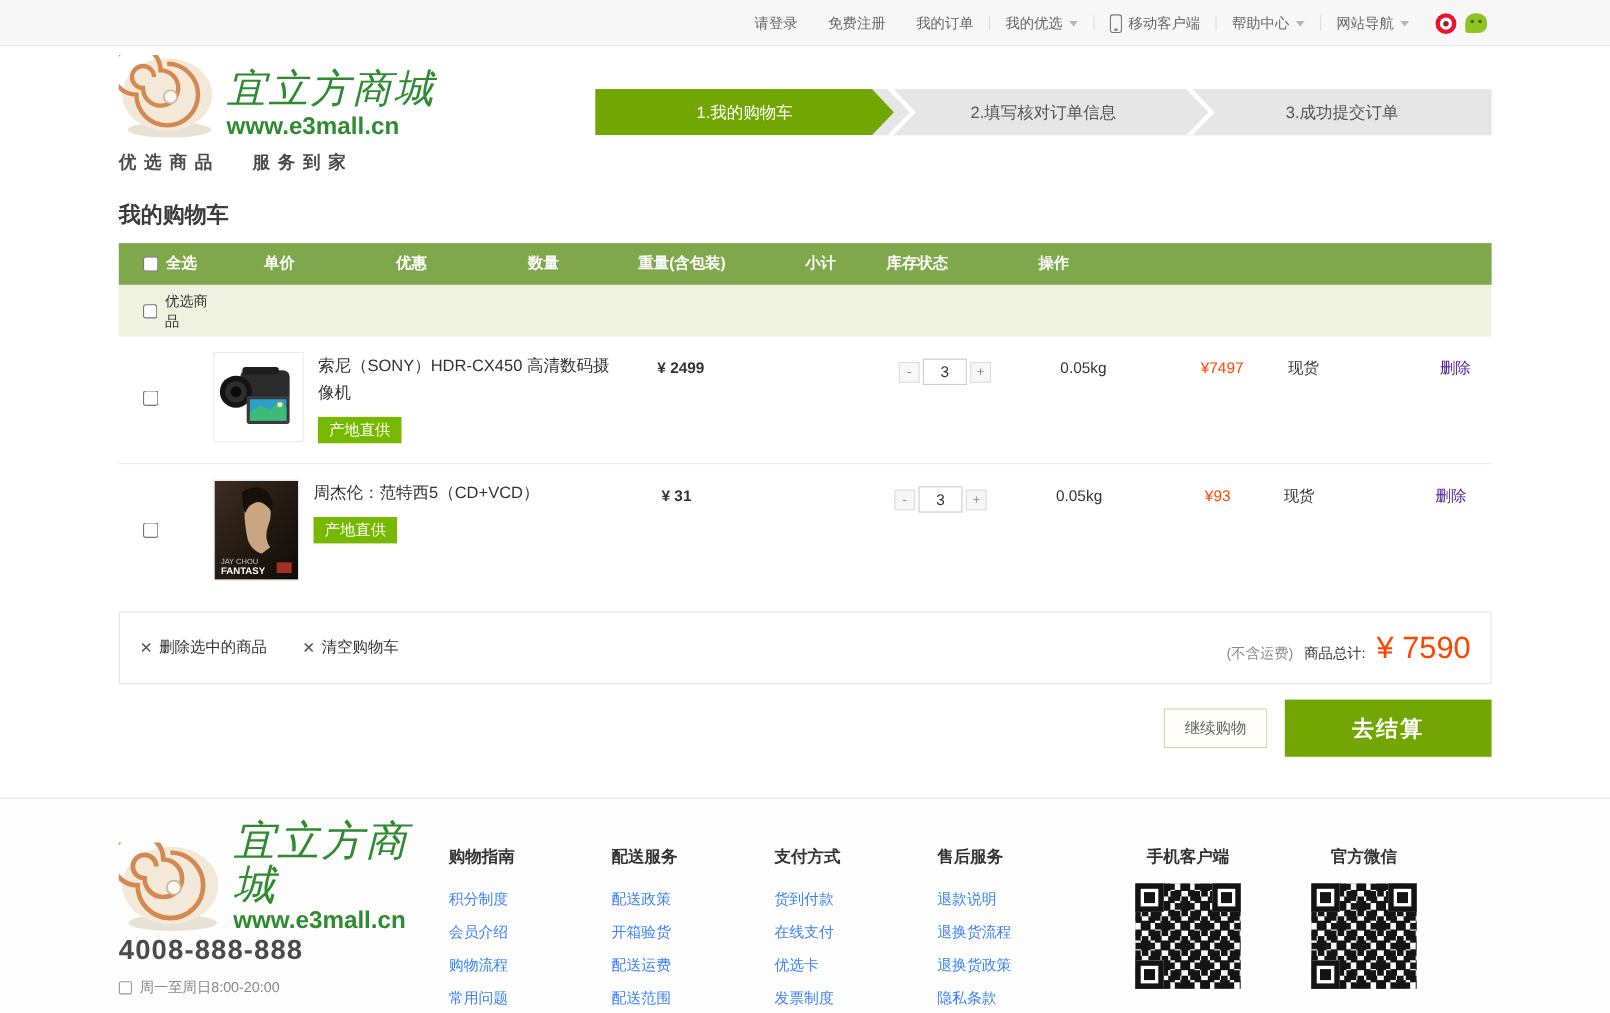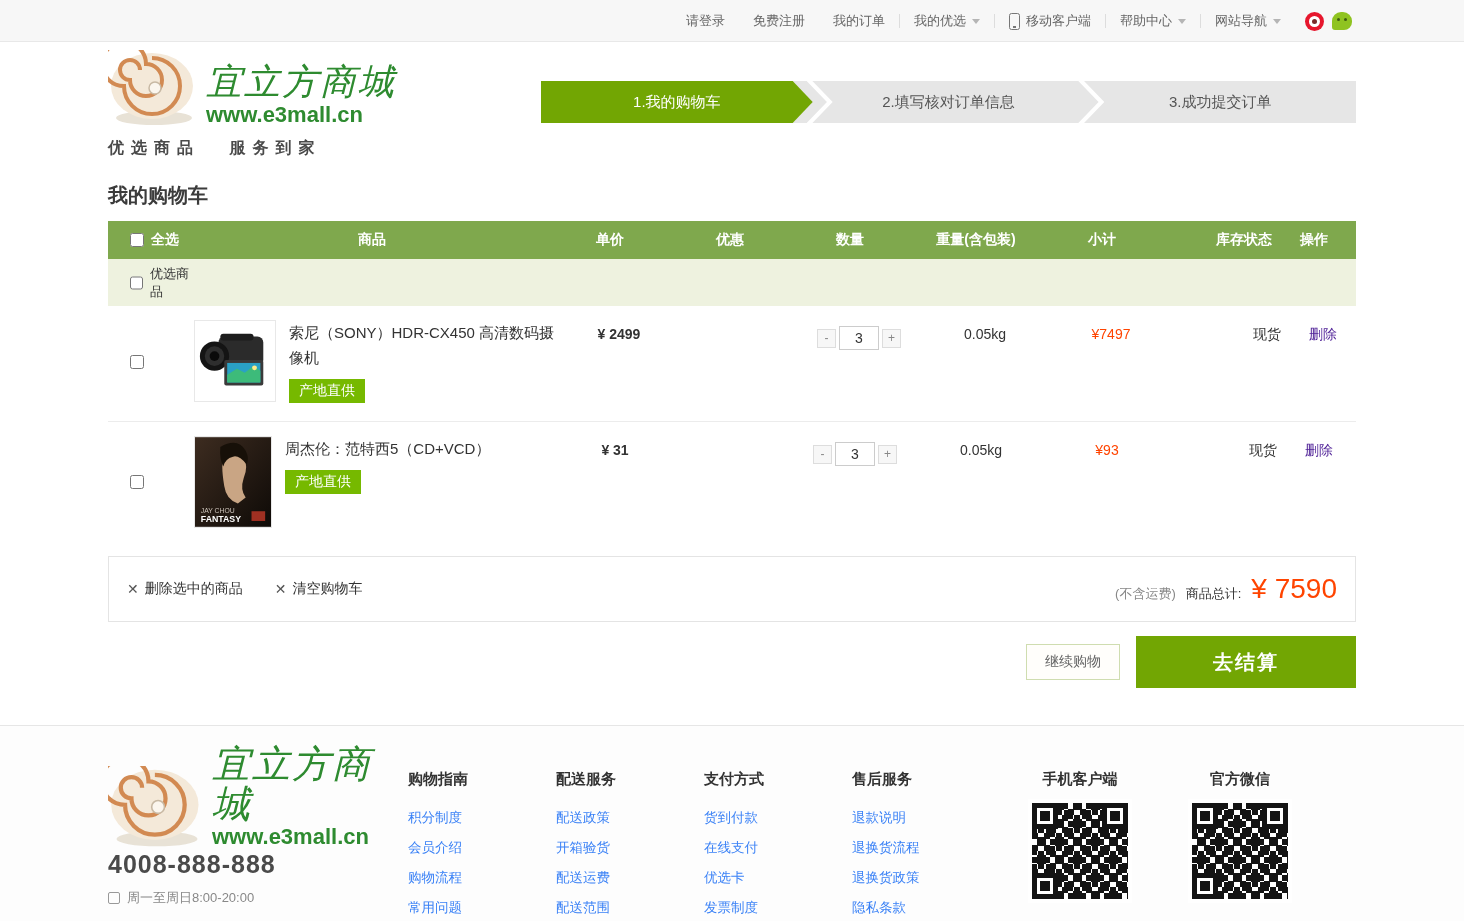--- a/index.html
+++ b/index.html
@@ -41,21 +41,21 @@
   .page-title { margin-top:12px; font-size:20px; font-weight:bold; color:#3b3b3b; }
 
   .thead { margin-top:12px; height:38px; background:#7fa84d; display:flex; align-items:center; color:#fff; font-size:14px; font-weight:bold; }
   .col-check { flex:0 0 86px; padding-left:22px; display:flex; align-items:center; gap:7px; }
   .col-product { flex:0 0 356px; text-align:center; }
   .col-price { flex:0 0 120px; text-align:center; }
   .col-discount { flex:0 0 120px; text-align:center; }
   .col-qty { flex:0 0 120px; text-align:center; }
   .col-weight { flex:0 0 132px; text-align:center; }
   .col-subtotal { flex:0 0 120px; text-align:center; }
-  .col-stock { flex:0 0 110px; text-align:right; }
+  .col-stock { flex:0 0 110px; text-align:left; }
   .col-action { flex:0 0 84px; text-align:center; }
   input[type=checkbox] { width:14px; height:14px; }
 
   .group-row { height:47px; background:#eef2df; display:flex; align-items:center; font-size:13px; color:#333; }
 
   .item-row { display:flex; align-items:flex-start; padding:14px 0 18px; font-size:14px; }
   .item-row + .item-row { border-top:1px solid #ececec; }
   .item-row .col-check { align-self:center; }
   .prod-cell { display:flex; text-align:left; gap:13px; }
   .prod-img { border:1px solid #e8e8e8; background:#fff; flex:0 0 auto; }
@@ -72,21 +72,21 @@
   .summary-bar { margin-top:10px; border:1px solid #e4e4e4; height:66px; display:flex; align-items:center; padding:0 18px 0 18px; }
   .sum-link { display:flex; align-items:center; gap:6px; font-size:14px; color:#333; cursor:pointer; margin-right:32px; }
   .x-icon { font-size:14px; color:#555; font-weight:bold; }
   .sum-right { margin-left:auto; display:flex; align-items:baseline; gap:10px; }
   .ship-note { font-size:13px; color:#888; }
   .total-label { font-size:13px; color:#333; }
   .total-val { font-size:28px; color:#ff4400; }
 
   .actions { margin-top:14px; display:flex; justify-content:flex-end; align-items:center; gap:16px; height:52px; }
   .btn-continue { width:94px; height:36px; background:#fffefb; border:1px solid #cfddb0; color:#666; font-size:14px; cursor:pointer; }
-  .btn-checkout { width:220px; height:52px; background:#72a603; border:none; color:#fff; font-size:20px; font-weight:bold; cursor:pointer; letter-spacing:2px; }
+  .btn-checkout { width:188px; height:52px; background:#72a603; border:none; color:#fff; font-size:20px; font-weight:bold; cursor:pointer; letter-spacing:2px; }
 
   
   .footer { margin-top:37px; border-top:1px solid #e6e6e6; background:#fdfdfd; height:200px; }
   .footer-inner { display:flex; padding-top:4px; }
   .f-left { width:300px; }
   .f-left .logo { margin-top:14px; }
   .f-left .brand { font-size:38px; }
   .f-phone { font-size:25px; font-weight:bold; color:#4a4a4a; letter-spacing:1px; }
   .f-hours { margin-top:10px; font-size:13px; color:#888; display:flex; align-items:center; gap:7px; }
   .clock-glyph { width:12px; height:12px; border:1.5px solid #999; border-radius:2px; display:inline-block; }
@@ -169,21 +169,20 @@
 </div>
 
 <div class="container">
   <div class="page-title">我的购物车</div>
 
   <div class="thead">
     <div class="col-check">
       <input type="checkbox" style="">
       <span>全选</span>
     </div>
-    <div class="col-product">商品</div>
     <div class="col-price">单价</div>
     <div class="col-discount">优惠</div>
     <div class="col-qty">数量</div>
     <div class="col-weight">重量(含包装)</div>
     <div class="col-subtotal">小计</div>
     <div class="col-stock">库存状态</div>
     <div class="col-action">操作</div>
   </div>
 
   <div class="group-row">

